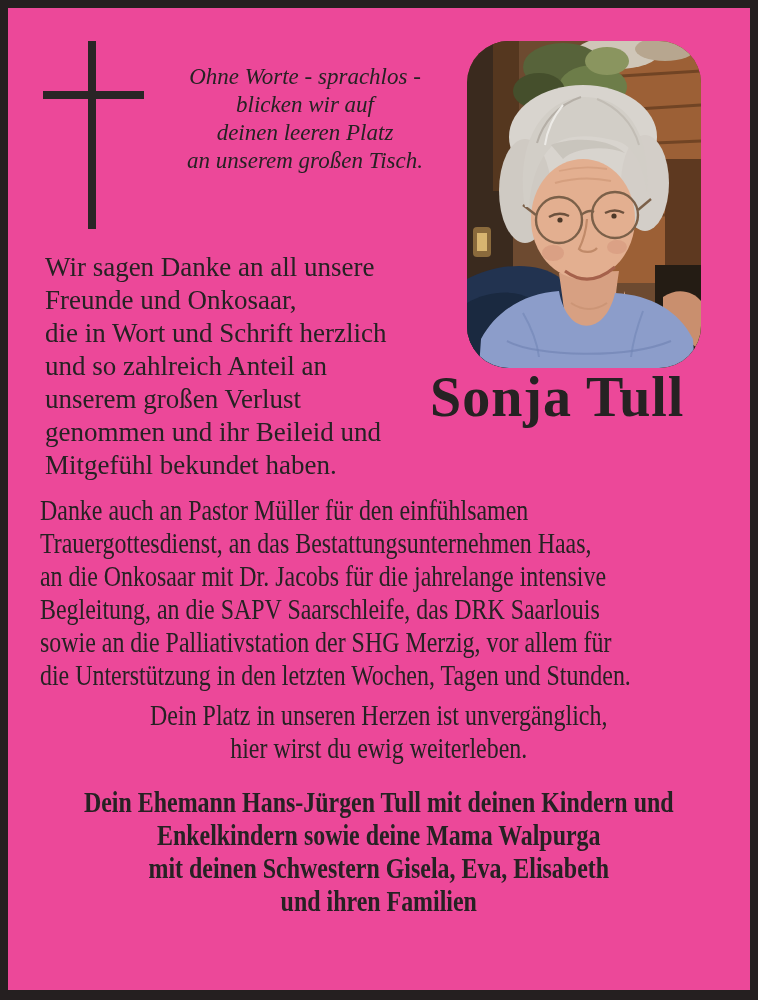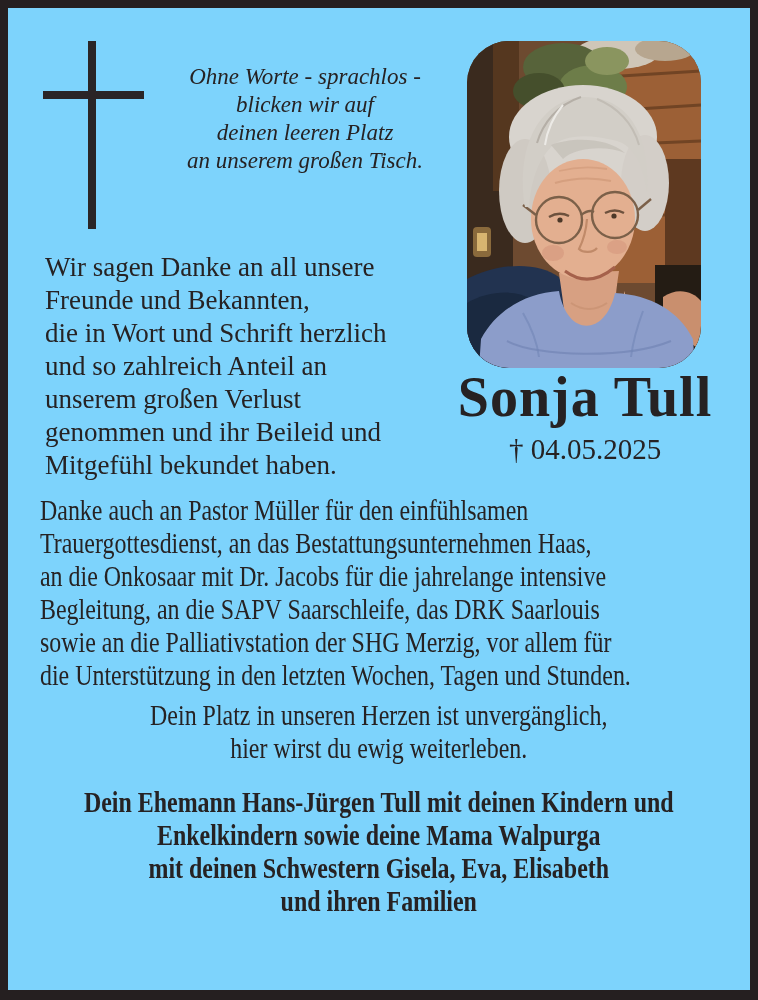--- a/index.html
+++ b/index.html
@@ -1,20 +1,20 @@
 <!DOCTYPE html>
 <html><head>
 <meta charset="utf-8">
 <style>
   html,body{margin:0;padding:0;background:#ffffff;}
   #page{
     position:relative;
     width:758px;height:1000px;
     box-sizing:border-box;
-    background:#7dd3fc;
+    background:#ec4899;
     border:8px solid #251f20;
     border-bottom-width:10px;
     font-family:"Liberation Serif","DejaVu Serif",serif;
     color:#262223;
     overflow:hidden;
   }
   .abs{position:absolute;}
   
   .cross-bar{background:#2a2526;}
   
@@ -28,21 +28,21 @@
   
   #photo{
     left:459px;top:33px;width:234px;height:327px;
     border-radius:42px;overflow:hidden;
   }
   #photo svg{display:block;width:100%;height:100%;}
   
   #name{
     left:422px;top:359px;width:310px;
     font-size:56px;line-height:60px;font-weight:bold;
-    letter-spacing:1px;text-align:center;white-space:pre;
+    letter-spacing:1px;text-align:left;white-space:pre;
   }
   #death-date{
     left:422px;top:424px;width:310px;
     font-size:29px;line-height:34px;text-align:center;white-space:pre;
   }
   
   #thanks-personal{
     left:37px;top:243px;width:420px;
     font-size:27px;line-height:33px;white-space:pre;
   }
@@ -160,24 +160,23 @@
       <g>
         <path d="M12,327 L14,298 C30,268 60,252 92,250 C100,296 138,296 148,252 C184,254 212,270 226,298 L228,327 Z" fill="#8c9dca"></path>
         <path d="M40,300 C70,316 160,318 204,300" stroke="#7285b5" stroke-width="2" fill="none" opacity="0.7"></path>
         <path d="M56,272 C64,286 70,300 72,316" stroke="#7285b5" stroke-width="2" fill="none" opacity="0.6"></path>
         <path d="M176,270 C170,286 166,300 164,316" stroke="#7285b5" stroke-width="2" fill="none" opacity="0.6"></path>
       </g>
     </svg>
   </div>
 
   <div id="name" class="abs">Sonja Tull</div>
-  <div id="death-date" class="abs">† 04.05.2025</div>
 
   <div id="thanks-personal" class="abs">Wir sagen Danke an all unsere
-Freunde und Bekannten,
+Freunde und Onkosaar,
 die in Wort und Schrift herzlich
 und so zahlreich Anteil an
 unserem großen Verlust
 genommen und ihr Beileid und
 Mitgefühl bekundet haben.</div>
 
   <div id="thanks-extended" class="abs condensed">Danke auch an Pastor Müller für den einfühlsamen
 Trauergottesdienst, an das Bestattungsunternehmen Haas,
 an die Onkosaar mit Dr. Jacobs für die jahrelange intensive
 Begleitung, an die SAPV Saarschleife, das DRK Saarlouis

